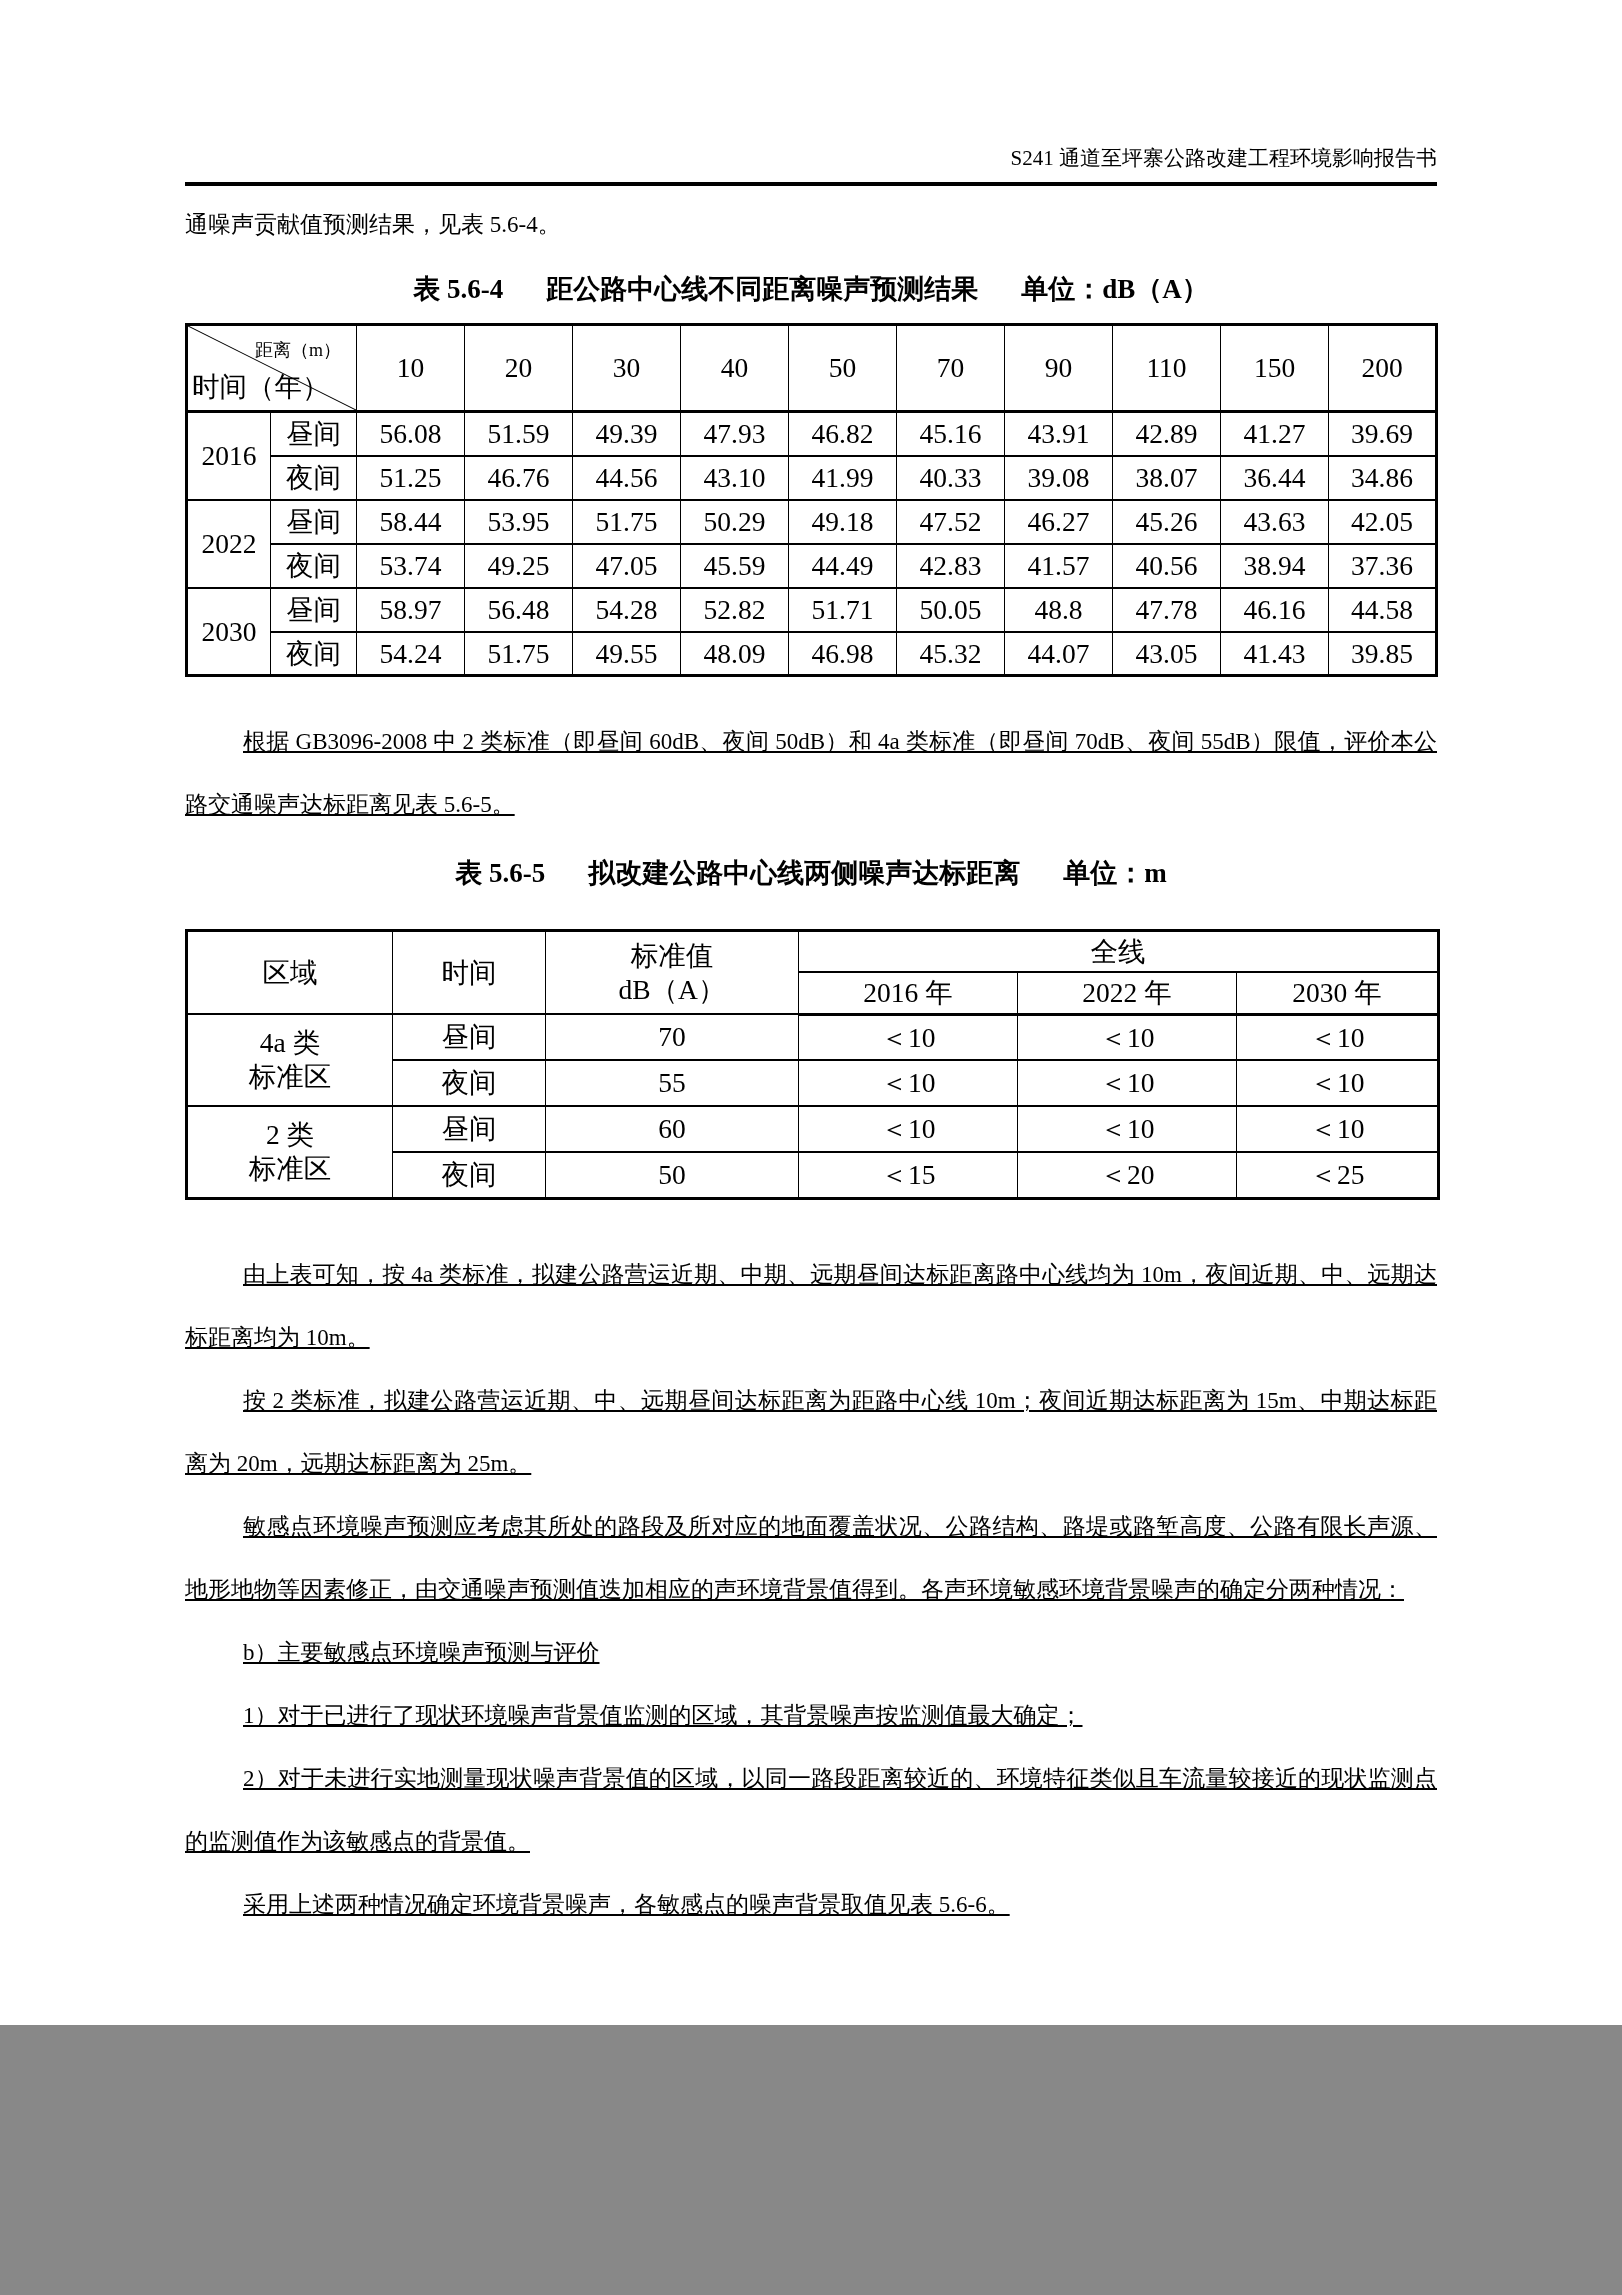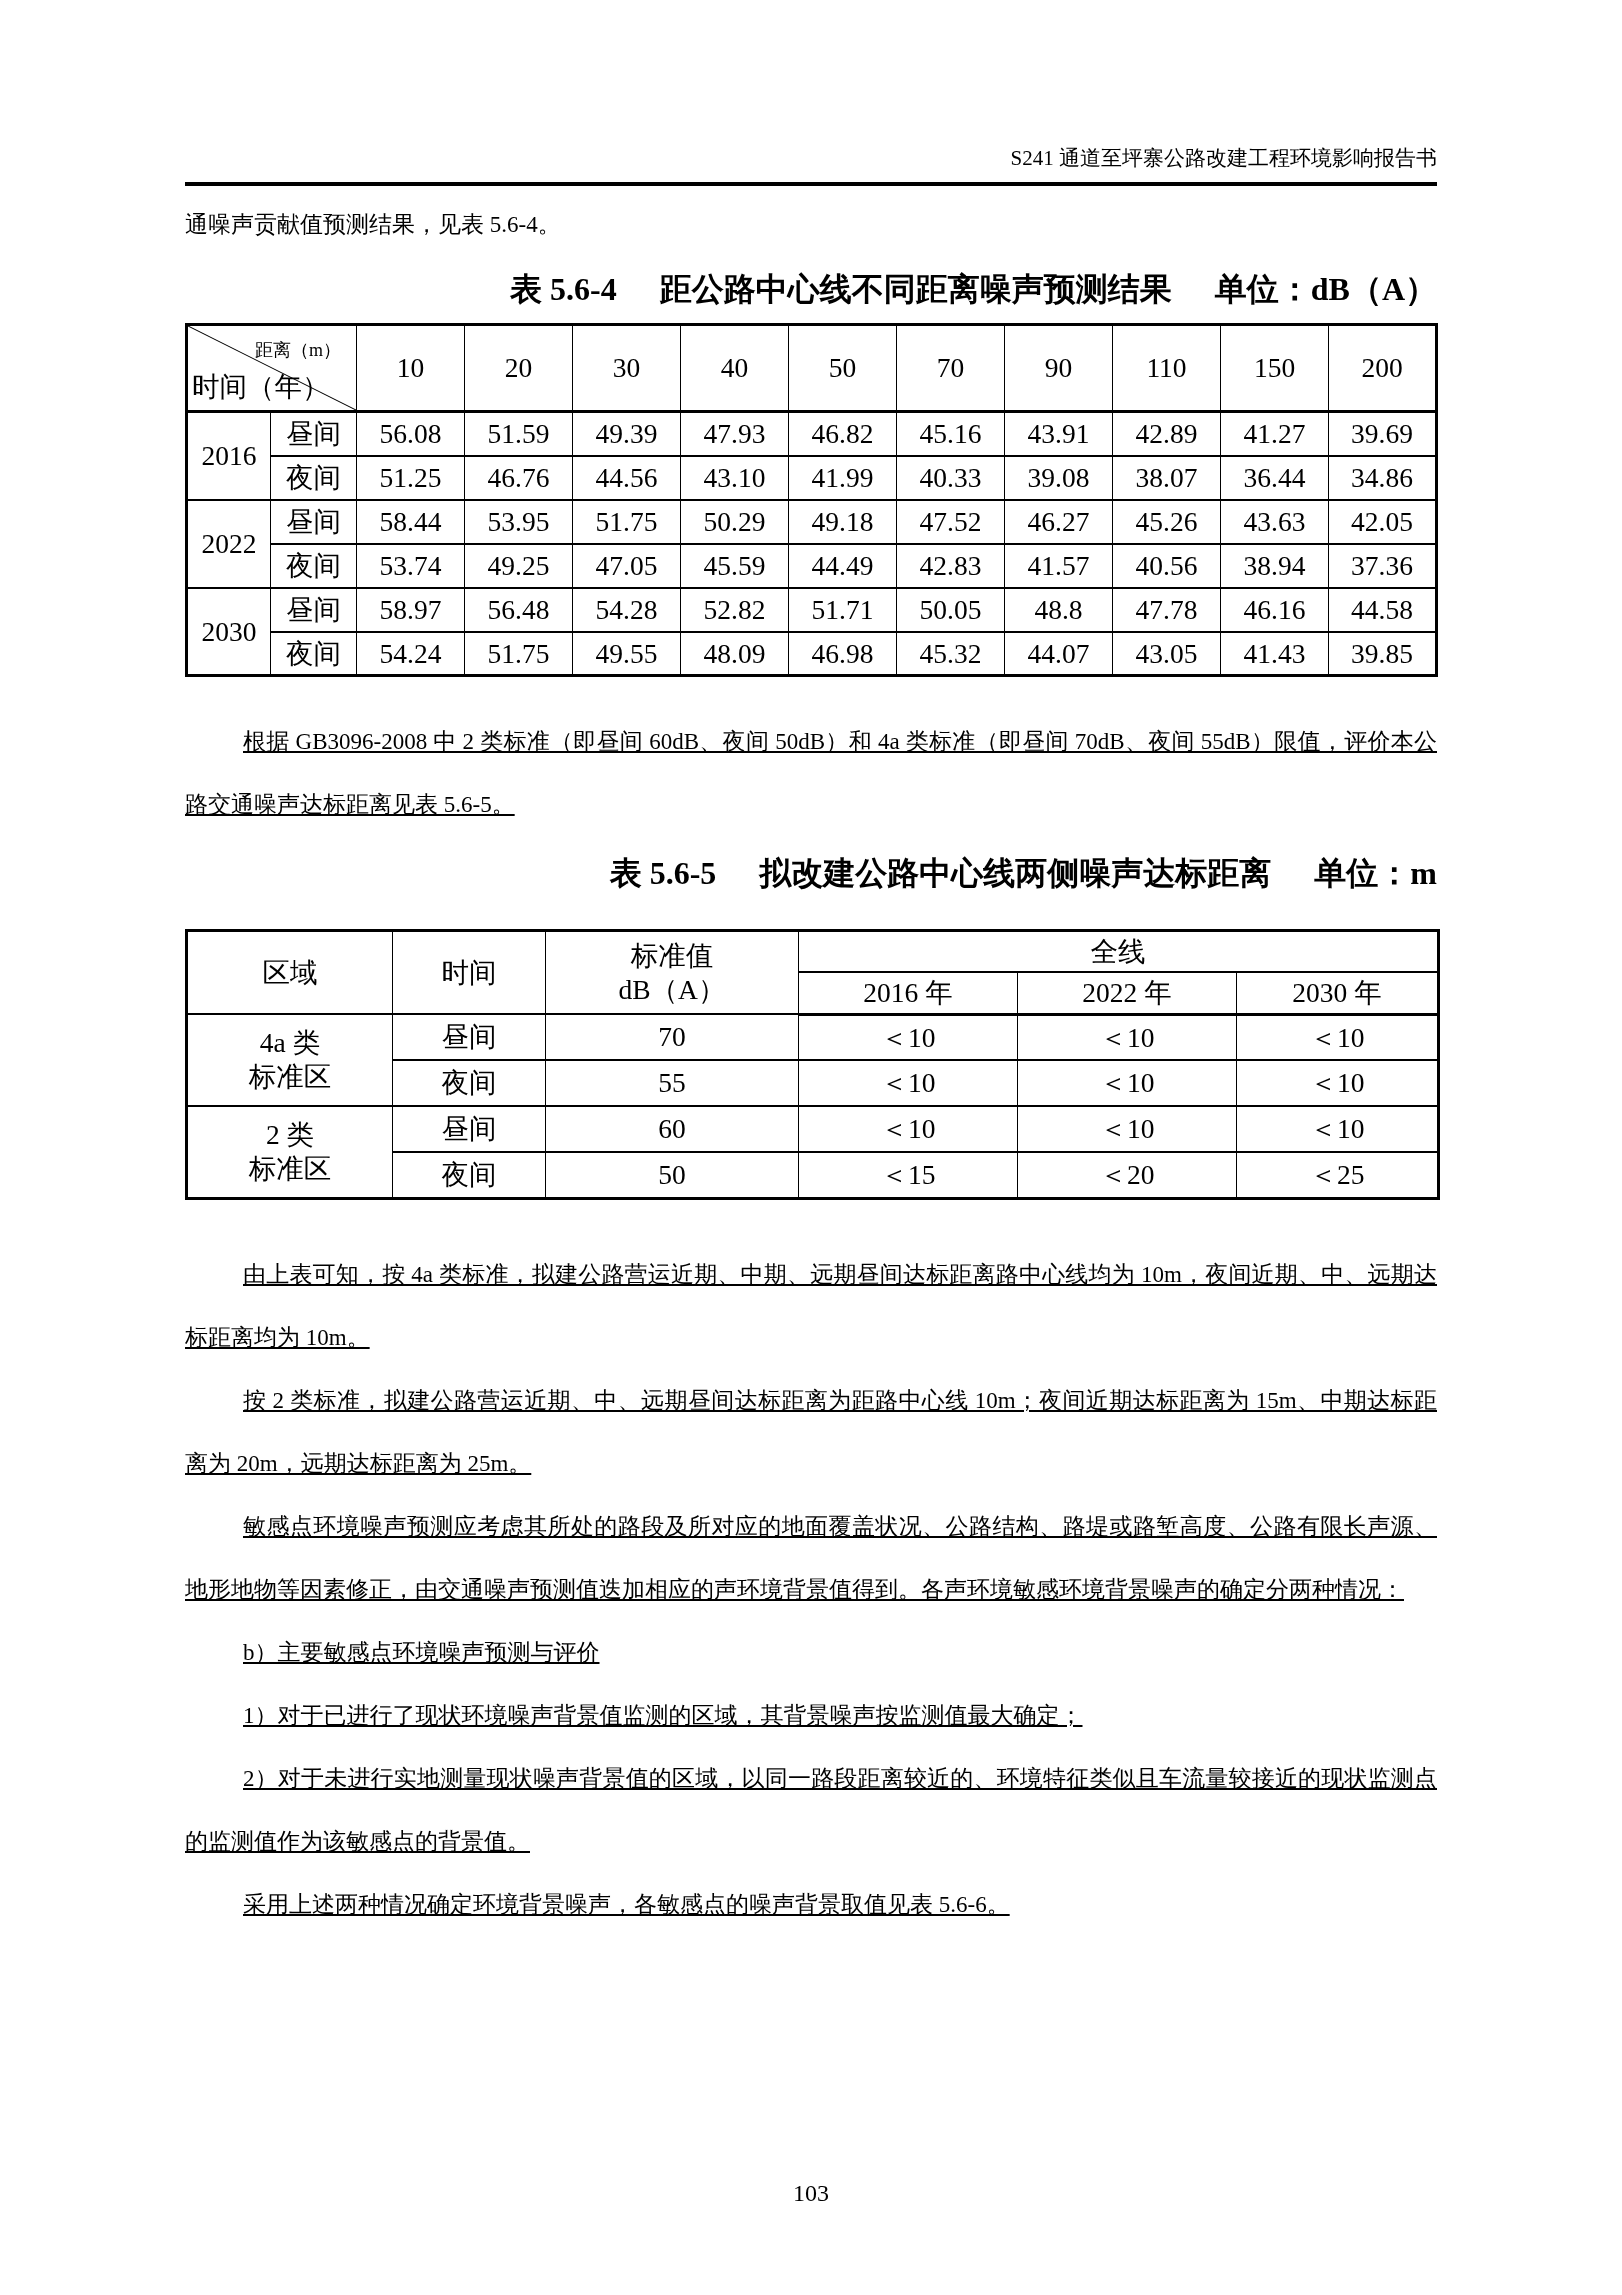--- a/index.html
+++ b/index.html
@@ -1,39 +1,39 @@
 <!DOCTYPE html>
 <html style="font-size:10.5px"><head>
 <meta charset="utf-8">
 <style>
   * { margin:0; padding:0; box-sizing:border-box; }
   html,body { background:#888; }
   .page {
     position:relative;
-    width:1622px; height:2295px;
+    width:1622px; height:2025px;
     margin:0 auto;
     background:#ffffff;
     color:#000;
     font-family:"Liberation Serif","DejaVu Serif",serif;
   }
   .content { padding:0 185px; }
 
   
   .doc-header { padding-top:145px; text-align:right; font-size:21px; line-height:26px; }
   .header-rule { margin-top:10.5px; border-top:4.6px solid #000; height:0; }
 
   
   .para { font-size:23px; line-height:63px; text-align:justify; word-break:break-all; }
   .indent { text-indent:58px;text-decoration:underline; }
   .p-intro { margin-top:7.9px; }
   .p-gb { margin-top:33px; }
   .para-block { margin-top:43px; }
 
   
-  .caption { text-align:right; font-weight:bold; font-size:32px; line-height:37px; }
+  .caption { text-align:center; font-weight:bold; font-size:27px; line-height:37px; }
   .cap-1 { margin-top:14.4px; }
   .cap-2 { margin-top:18.3px; }
   .caption span + span { margin-left:43px; }
 
   
   table { border-collapse:collapse; width:100%; table-layout:fixed; }
   td {
     border-left:1.3px solid #000; border-right:1.3px solid #000;
     border-top:2px solid #000; border-bottom:2px solid #000;
     text-align:center; vertical-align:middle;

